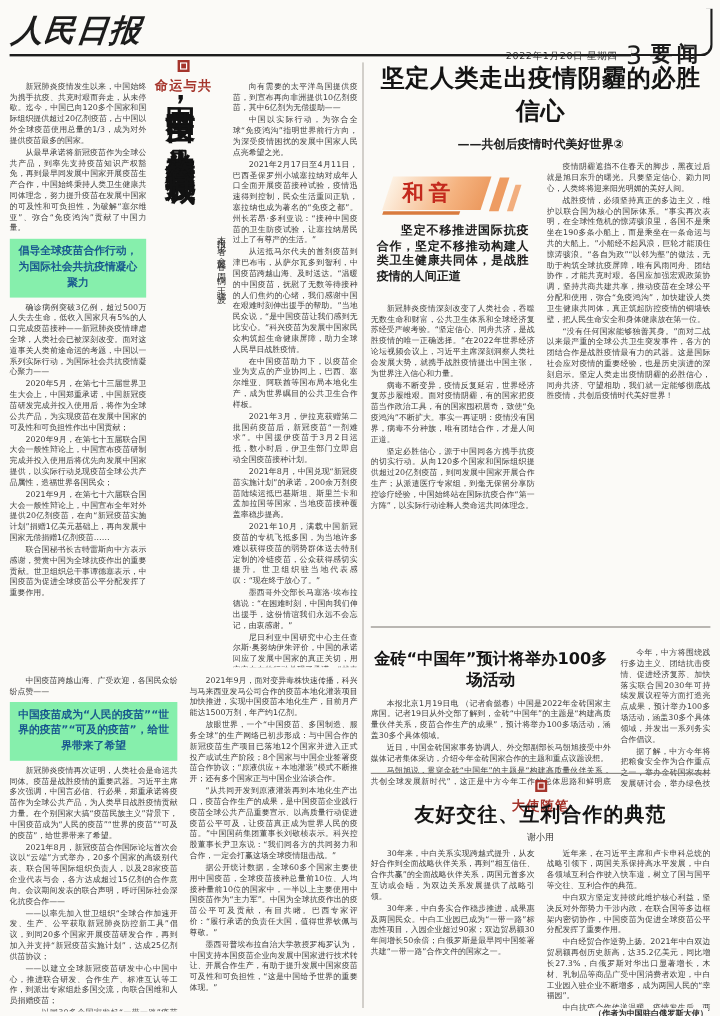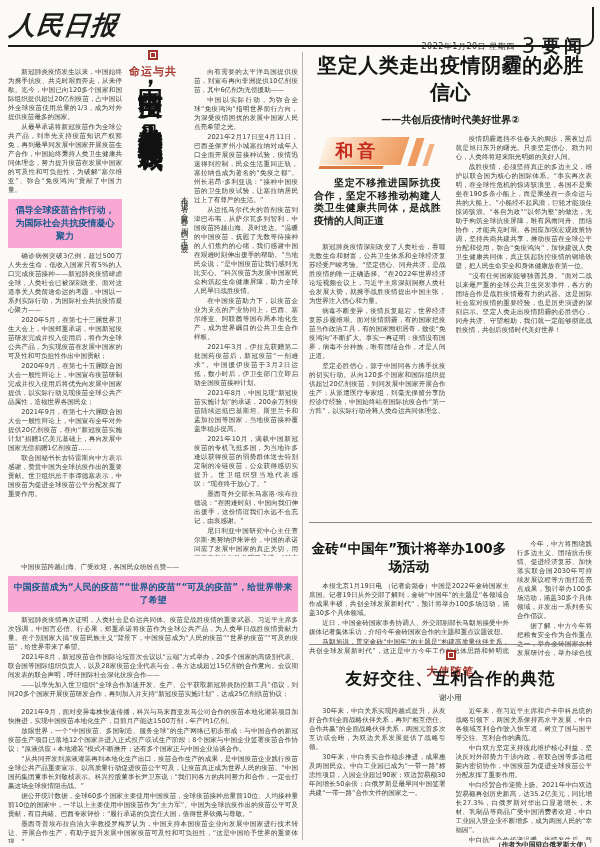--- a/index.html
+++ b/index.html
@@ -14,47 +14,47 @@
     border-right:2px solid #1c1c1c;border-bottom:2px solid #1c1c1c;border-bottom-right-radius:10px;}
   .header-right{position:absolute;right:14px;top:12px;display:flex;align-items:flex-end;gap:7px;margin-top:24px;}
   .pub-date{font-size:8px;color:#2b2b2b;padding-bottom:4px;letter-spacing:0.5px;}
   .page-num{font-size:21px;color:#1c1c1c;line-height:20px;}
   .section-name{font-size:18px;font-weight:bold;color:#1c1c1c;letter-spacing:4px;line-height:20px;}
 
   .vdivider{position:absolute;left:302px;top:52px;width:1px;height:788px;background:#b7b3ac;}
 
   
   .col p{font-size:6.6px;line-height:9px;color:#3d3d3d;text-align:justify;text-indent:2em;margin:0 0 1px 0;}
-  .bluebox{background:#f9a8d4;color:#19598f;font-weight:bold;text-align:center;
+  .bluebox{background:#86efac;color:#19598f;font-weight:bold;text-align:center;
     padding:5px 5px;margin:4px 0;font-size:9px;line-height:13px;}
   .tag-row{display:flex;align-items:center;gap:4px;height:14px;flex-direction:column;}
   .tag-icon{width:10px;height:10px;background:#a5352c;display:inline-flex;align-items:center;justify-content:center;flex:none;}
   .tag-icon-inner{width:4px;height:4px;border:1px solid #fff;}
   .tag-label{color:#a5352c;font-weight:bold;font-size:11px;letter-spacing:1px;}
 
   
   .left-half{position:absolute;left:8px;top:50px;width:290px;height:794px;}
   .main-row{display:flex;gap:5px;margin-top:4px;height:488px;overflow:hidden;}
   .colw1{width:114px;overflow:hidden;}
   .vheadline{width:42px;writing-mode:vertical-rl;font-size:25px;font-weight:900;color:#121212;
     letter-spacing:2px;line-height:1.5;height:482px;overflow:hidden;}
   .vbyline{width:15px;writing-mode:vertical-rl;font-size:7.5px;color:#2c2c2c;
     padding-top:122px;letter-spacing:3px;height:360px;overflow:hidden;}
   .colw2{flex:1;overflow:hidden;}
-  .bottom-row{display:flex;gap:10px;margin-top:7px;height:280px;overflow:hidden;flex-direction:column;}
+  .bottom-row{display:flex;gap:10px;margin-top:7px;height:280px;overflow:hidden;}
   .colb{flex:1;overflow:hidden;}
 
   
   .right-half{position:absolute;left:309px;top:48px;width:283px;height:797px;}
   .main-head{font-size:20px;font-weight:900;text-align:center;color:#141414;margin:4px 0 0;letter-spacing:0.5px;}
   .subtitle{font-size:10px;font-weight:bold;text-align:center;margin-top:7px;color:#222;}
   .a1cols{display:flex;gap:10px;margin-top:8px;height:412px;overflow:hidden;}
   .a1c{flex:1;overflow:hidden;}
 
-  .heyin-badge{position:relative;width:116px;height:31px;margin:2px auto 9px;}
+  .heyin-badge{position:relative;width:116px;height:31px;margin:12px auto 9px;}
   .hb-bg{position:absolute;left:4px;top:0;width:82px;height:28px;
     background:linear-gradient(100deg,#fdf2e4,#f5b380 65%,#ec9a5f);transform:skewX(-18deg);}
   .hb-u{position:absolute;left:0;bottom:-1px;width:64px;height:3px;background:#d97b3e;transform:skewX(-18deg);}
   .hb-text{position:absolute;left:16px;top:2px;font-size:18px;font-weight:900;color:#c3291d;letter-spacing:4px;}
   .hb-s1{position:absolute;right:15px;top:1px;width:8px;height:28px;background:#ee9c62;transform:skewX(-18deg);}
   .hb-s2{position:absolute;right:4px;top:7px;width:5px;height:22px;background:#f2ae7e;transform:skewX(-18deg);}
   .intro{font-size:10px;font-weight:bold;line-height:12.5px;color:#1e1e1e;text-align:justify;
     padding:0 5px;margin-bottom:16px;text-indent:2em;}
 
   .article2{position:absolute;left:0;top:474px;width:283px;height:118px;border-top:1px solid #8d8a85;
@@ -178,21 +178,21 @@
               <p>“没有任何国家能够独善其身。”面对二战以来最严重的全球公共卫生突发事件，各方的团结合作是战胜疫情最有力的武器。这是国际社会应对疫情的重要经验，也是历史演进的深刻启示。坚定人类走出疫情阴霾的必胜信心，同舟共济、守望相助，我们就一定能够彻底战胜疫情，共创后疫情时代美好世界！</p>
             </div>
         </div>
       </div>
     </div>
 
     <div class="article2">
       <div class="a2main col">
         <h2 class="a2head">金砖“中国年”预计将举办100多场活动</h2>
         <div>
-            <p>本报北京1月19日电 （记者俞懿春）中国是2022年金砖国家主席国。记者19日从外交部了解到，金砖“中国年”的主题是“各领域合作成果丰硕，共创全球发展新时代”，预计将举办100多场活动，涵盖30多个具体领域。</p>
+            <p>本报北京1月19日电 （记者俞懿春）中国是2022年金砖国家主席国。记者19日从外交部了解到，金砖“中国年”的主题是“构建高质量伙伴关系，疫苗合作生产的成果”，预计将举办100多场活动，涵盖30多个具体领域。</p>
             <p>近日，中国金砖国家事务协调人、外交部副部长马朝旭接受中外媒体记者集体采访，介绍今年金砖国家合作的主题和重点议题设想。</p>
             <p>马朝旭说，贯穿金砖“中国年”的主题是“构建高质量伙伴关系，共创全球发展新时代”，这正是中方今年工作的总体思路和鲜明底色，关键词是全面、紧密、务实、包容。</p>
           </div>
       </div>
       <div class="a2side col">
         <div>
             <p>今年，中方将围绕践行多边主义、团结抗击疫情、促进经济复苏、加快落实联合国2030年可持续发展议程等方面打造亮点成果，预计举办100多场活动，涵盖30多个具体领域，并发出一系列务实合作倡议。</p>
             <p>据了解，中方今年将把粮食安全作为合作重点之一，举办金砖国家农村发展研讨会，举办绿色技术专题论坛等一系列活动，发布“金砖国家可持续发展数据产品”，开展一批重点联合研究项目。</p>
           </div>
       </div>

